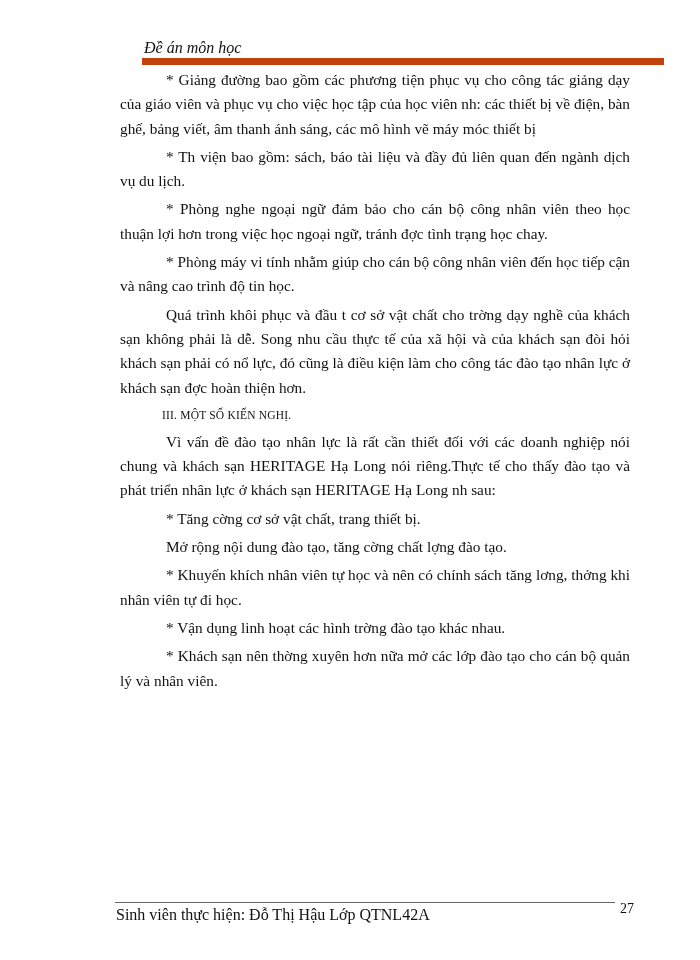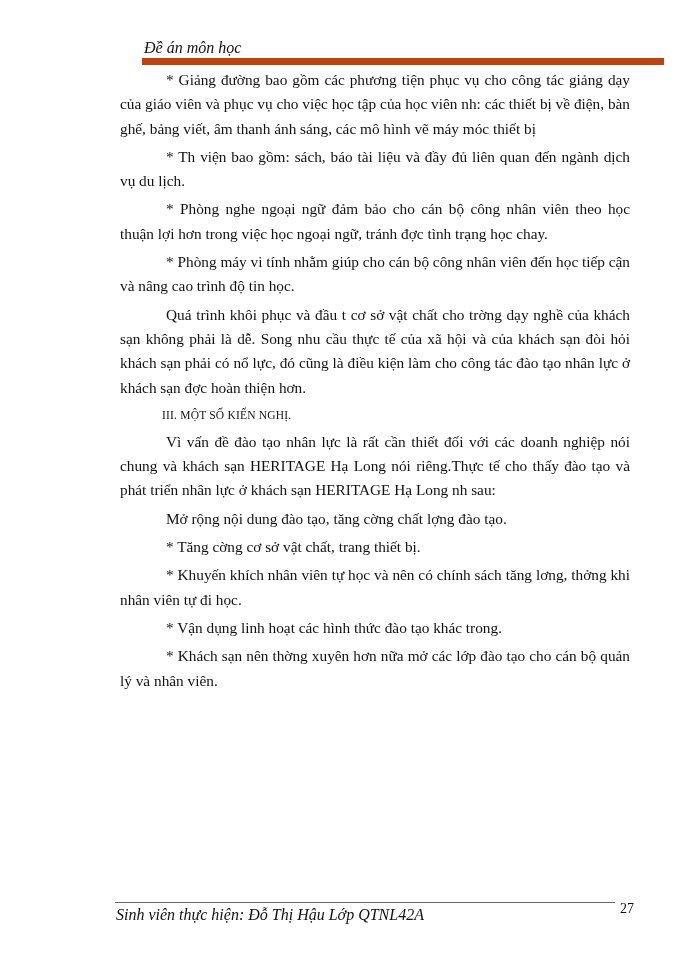--- a/index.html
+++ b/index.html
@@ -56,21 +56,20 @@
       position: absolute;
       left: 115px;
       top: 902px;
       width: 500px;
       border-top: 1.5px solid #666666;
     }
     .footer-text {
       position: absolute;
       left: 1px;
       top: 3px;
-      font-style: italic;
       font-size: 16px;
       line-height: 18px;
       white-space: nowrap;
     }
     .page-number {
       position: absolute;
       left: 620px;
       top: 901px;
       font-size: 14px;
       line-height: 16px;
@@ -87,23 +86,23 @@
 <div class="body-text">
   <p class="para">* Giảng đường   bao gồm các phương   tiện phục vụ cho công tác giảng dạy của giáo viên và phục vụ cho việc học tập của học viên nh:   các thiết bị về điện, bàn ghế, bảng viết, âm thanh ánh sáng, các mô hình vẽ máy móc thiết bị</p>
   <p class="para">* Th   viện bao gồm: sách, báo tài liệu và đầy đủ liên quan đến ngành dịch vụ du lịch.</p>
   <p class="para">* Phòng nghe ngoại ngữ đảm bảo cho cán bộ công nhân viên theo học thuận lợi hơn trong việc học ngoại ngữ, tránh đợc   tình trạng học chay.</p>
   <p class="para">* Phòng máy vi tính nhằm giúp cho cán bộ công nhân viên đến học tiếp cận và nâng cao trình độ tin học.</p>
   <p class="para">Quá trình khôi phục và đầu t   cơ sở vật chất cho trờng   dạy nghề của khách sạn không phải là dễ. Song nhu cầu thực tế của xã hội và của khách sạn đòi hỏi khách sạn phải có nổ lực, đó cũng là điều kiện làm cho công tác đào tạo nhân lực ở khách sạn đợc   hoàn thiện hơn.</p>
 
   <div class="section-heading">III. MỘT SỐ KIẾN NGHỊ.</div>
 
   <p class="para">Vì vấn đề đào tạo nhân lực là rất cần thiết đối với các doanh nghiệp nói chung và khách sạn HERITAGE Hạ Long nói riêng.Thực tế cho thấy đào tạo và phát triển nhân lực ở khách sạn HERITAGE Hạ Long nh   sau:</p>
+  <p class="para">* Tăng cờng   cơ sở vật chất, trang thiết bị.</p>
   <p class="para">Mở rộng nội dung đào tạo, tăng cờng   chất lợng   đào tạo.</p>
-  <p class="para">* Tăng cờng   cơ sở vật chất, trang thiết bị.</p>
   <p class="para">* Khuyến khích nhân viên tự học và nên có chính sách tăng lơng, thởng   khi nhân viên tự đi học.</p>
-  <p class="para">* Vận dụng linh hoạt các hình thức đào tạo khác trong.</p>
+  <p class="para">* Vận dụng linh hoạt các hình trờng đào tạo khác nhau.</p>
   <p class="para">* Khách sạn nên thờng   xuyên hơn nữa mở các lớp đào tạo cho cán bộ quản lý và nhân viên.</p>
 </div>
 
 <div class="page-footer">
   <span class="footer-text">Sinh viên thực hiện: Đỗ Thị Hậu Lớp QTNL42A</span>
 </div>
 <div class="page-number">27</div>
 
 </body></html>

